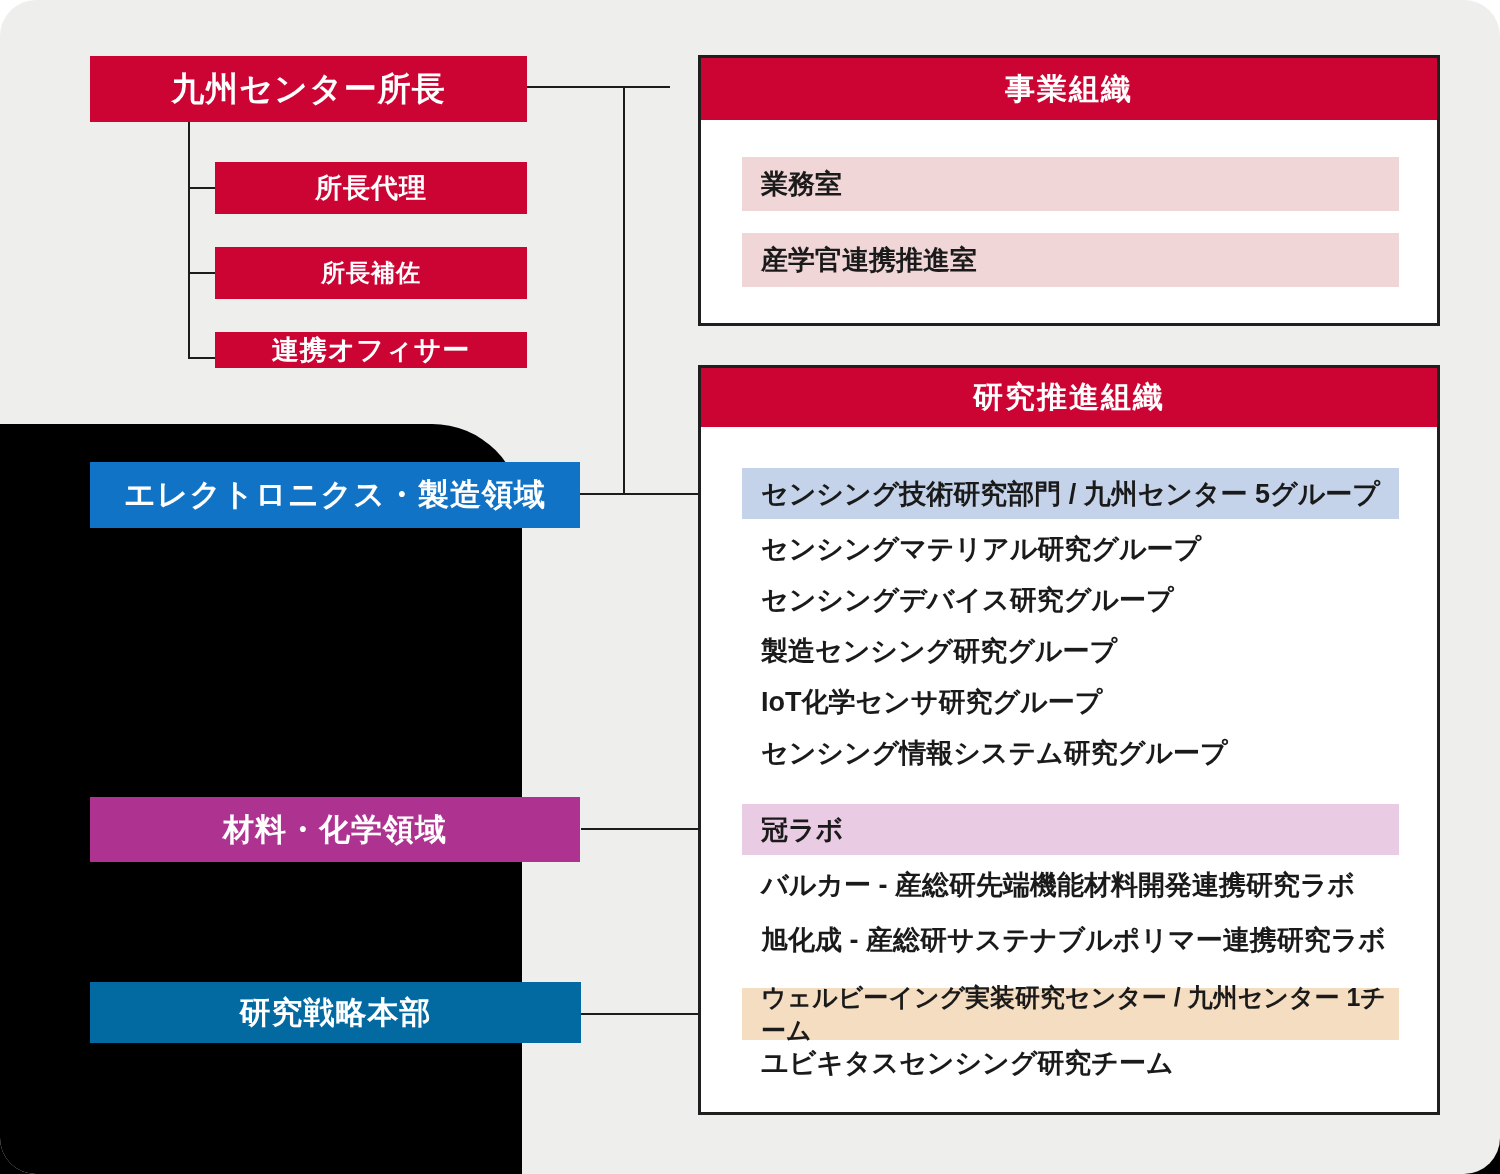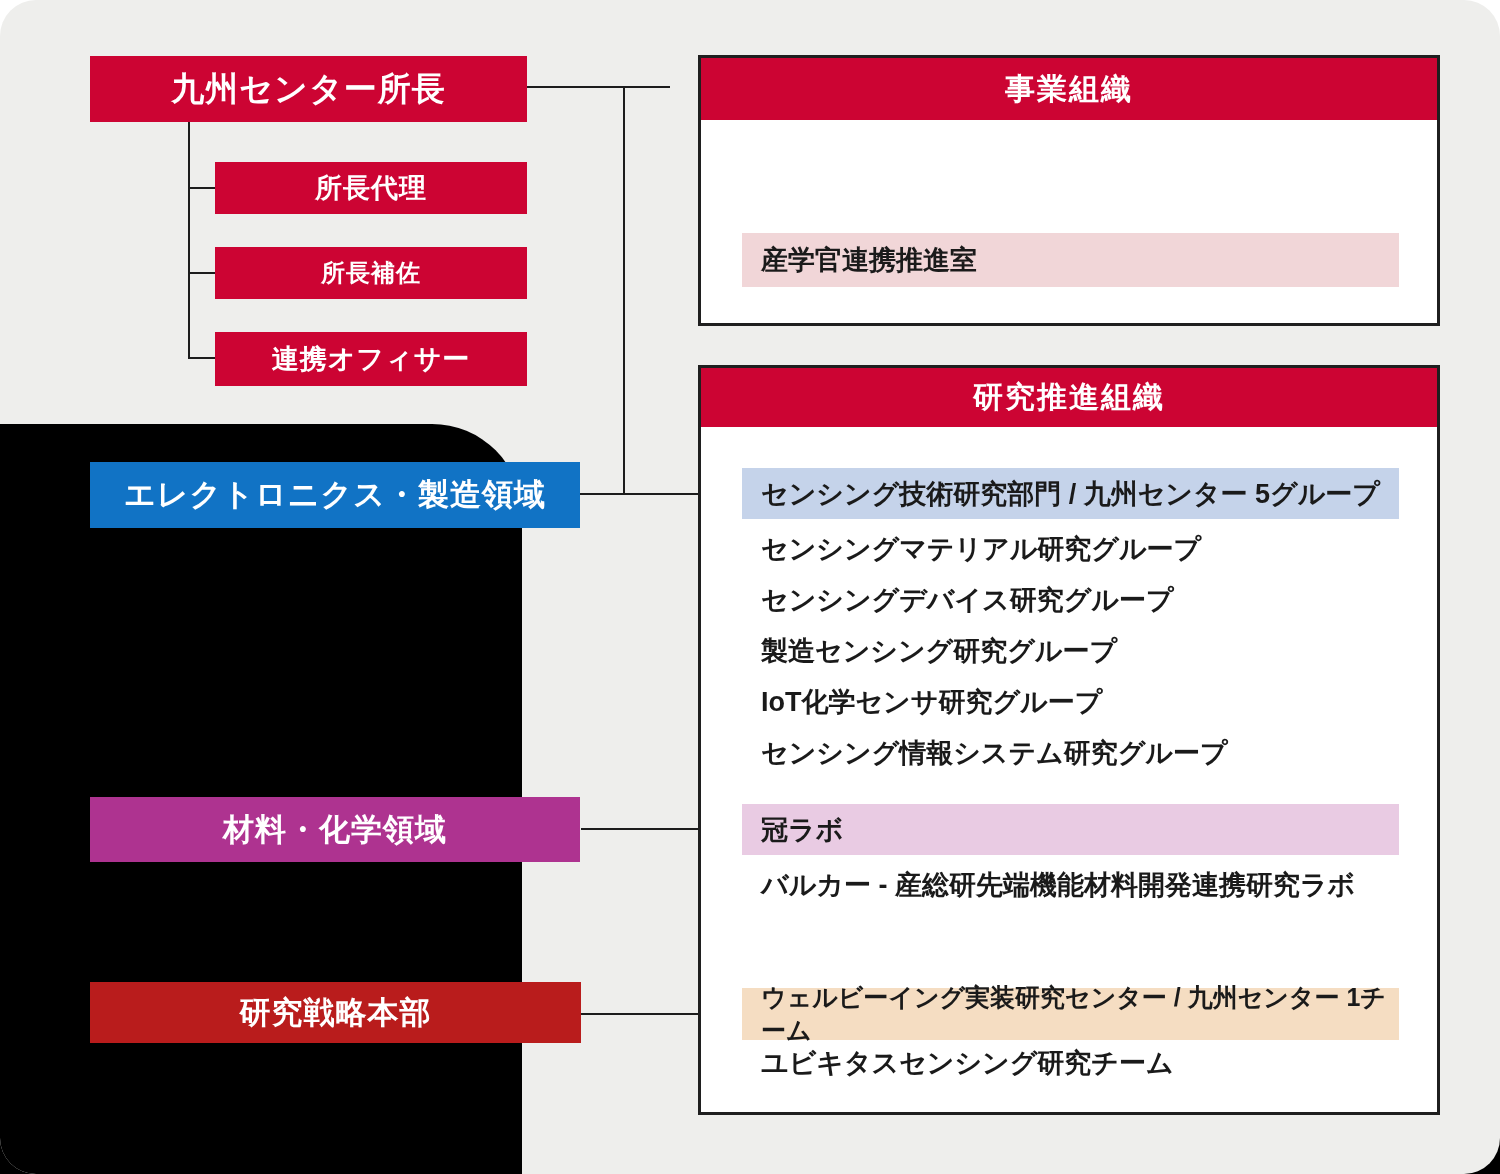--- a/index.html
+++ b/index.html
@@ -18,36 +18,36 @@
   .abs{position:absolute;z-index:4;}
   .cbox{display:flex;align-items:center;justify-content:center;
         color:#fff;font-weight:700;letter-spacing:1px;}
   .red{background:#cc0433;}
   .line{position:absolute;background:#1c1c1c;z-index:3;}
 
   
   .pos-director{left:90px;top:56px;width:437px;height:66px;font-size:33px;}
   .pos-dep1{left:215px;top:162px;width:312px;height:52px;font-size:27px;}
   .pos-dep2{left:215px;top:247px;width:312px;height:52px;font-size:24px;}
-  .pos-dep3{left:215px;top:332px;width:312px;height:54px;font-size:27px;}
+  .pos-dep3{left:215px;top:332px;width:312px;height:36px;font-size:27px;}
   .tree-v{left:188px;top:122px;width:2px;height:237px;}
   .stub{width:27px;height:2px;left:188px;}
   .stub1{top:187px;} .stub2{top:272px;} .stub3{top:357px;}
 
   
   .conn-top-h{left:527px;top:86px;width:143px;height:2px;}
   .conn-top-v{left:623px;top:86px;width:2px;height:409px;}
   .conn-blue-h{left:580px;top:493px;width:132px;height:2px;}
   .conn-purple-h{left:581px;top:828px;width:131px;height:2px;}
   .conn-orange-h{left:581px;top:1013px;width:131px;height:2px;}
 
   
   .pos-dom-elec{left:90px;top:462px;width:490px;height:66px;font-size:31px;background:#1173c5;}
   .pos-dom-mat{left:90px;top:797px;width:490px;height:65px;font-size:31px;background:#ae3390;}
-  .pos-dom-strat{left:90px;top:982px;width:491px;height:61px;font-size:31px;background:#b91c1c;}
+  .pos-dom-strat{left:90px;top:982px;width:491px;height:61px;font-size:31px;background:#0369a1;}
 
   
   .panel{position:absolute;background:#ffffff;border:3px solid #1f1f1f;box-sizing:border-box;z-index:4;margin-left:28px;}
   .pos-panelA{left:670px;top:55px;width:742px;height:271px;}
   .pos-panelB{left:670px;top:365px;width:742px;height:750px;}
   .panel-header{position:absolute;left:0;top:0;width:100%;display:flex;align-items:center;
                 justify-content:center;color:#fff;font-weight:700;font-size:30px;letter-spacing:2px;}
   .hA{height:62px;} .hB{height:59px;}
 
   .item-row{position:absolute;left:41px;width:657px;display:flex;align-items:center;
@@ -105,20 +105,23 @@
     <span>材料・化学領域</span>
   </div>
   <div class="abs cbox pos-dom-strat">
     <span>研究戦略本部</span>
   </div>
 
   <div class="panel pos-panelA">
     <div class="panel-header red hA">
       <span>事業組織</span>
     </div>
+    <div class="item-row pinkrow rowA1">
+      <span>業務室</span>
+    </div>
     <div class="item-row pinkrow rowA2">
       <span>産学官連携推進室</span>
     </div>
   </div>
 
   <div class="panel pos-panelB">
     <div class="panel-header red hB">
       <span>研究推進組織</span>
     </div>
 
@@ -128,20 +131,21 @@
     <div class="plain-item g0">センシングマテリアル研究グループ</div>
     <div class="plain-item g1">センシングデバイス研究グループ</div>
     <div class="plain-item g2">製造センシング研究グループ</div>
     <div class="plain-item g3">IoT化学センサ研究グループ</div>
     <div class="plain-item g4">センシング情報システム研究グループ</div>
 
     <div class="item-row banner-crown">
       <span>冠ラボ</span>
     </div>
     <div class="plain-item lab0">バルカー - 産総研先端機能材料開発連携研究ラボ</div>
+    <div class="plain-item lab1">旭化成 - 産総研サステナブルポリマー連携研究ラボ</div>
 
     <div class="item-row banner-well">
       <span>ウェルビーイング実装研究センター / 九州センター 1チーム</span>
     </div>
     <div class="plain-item team0">ユビキタスセンシング研究チーム</div>
   </div>
 
 </div>
 
 </body></html>

